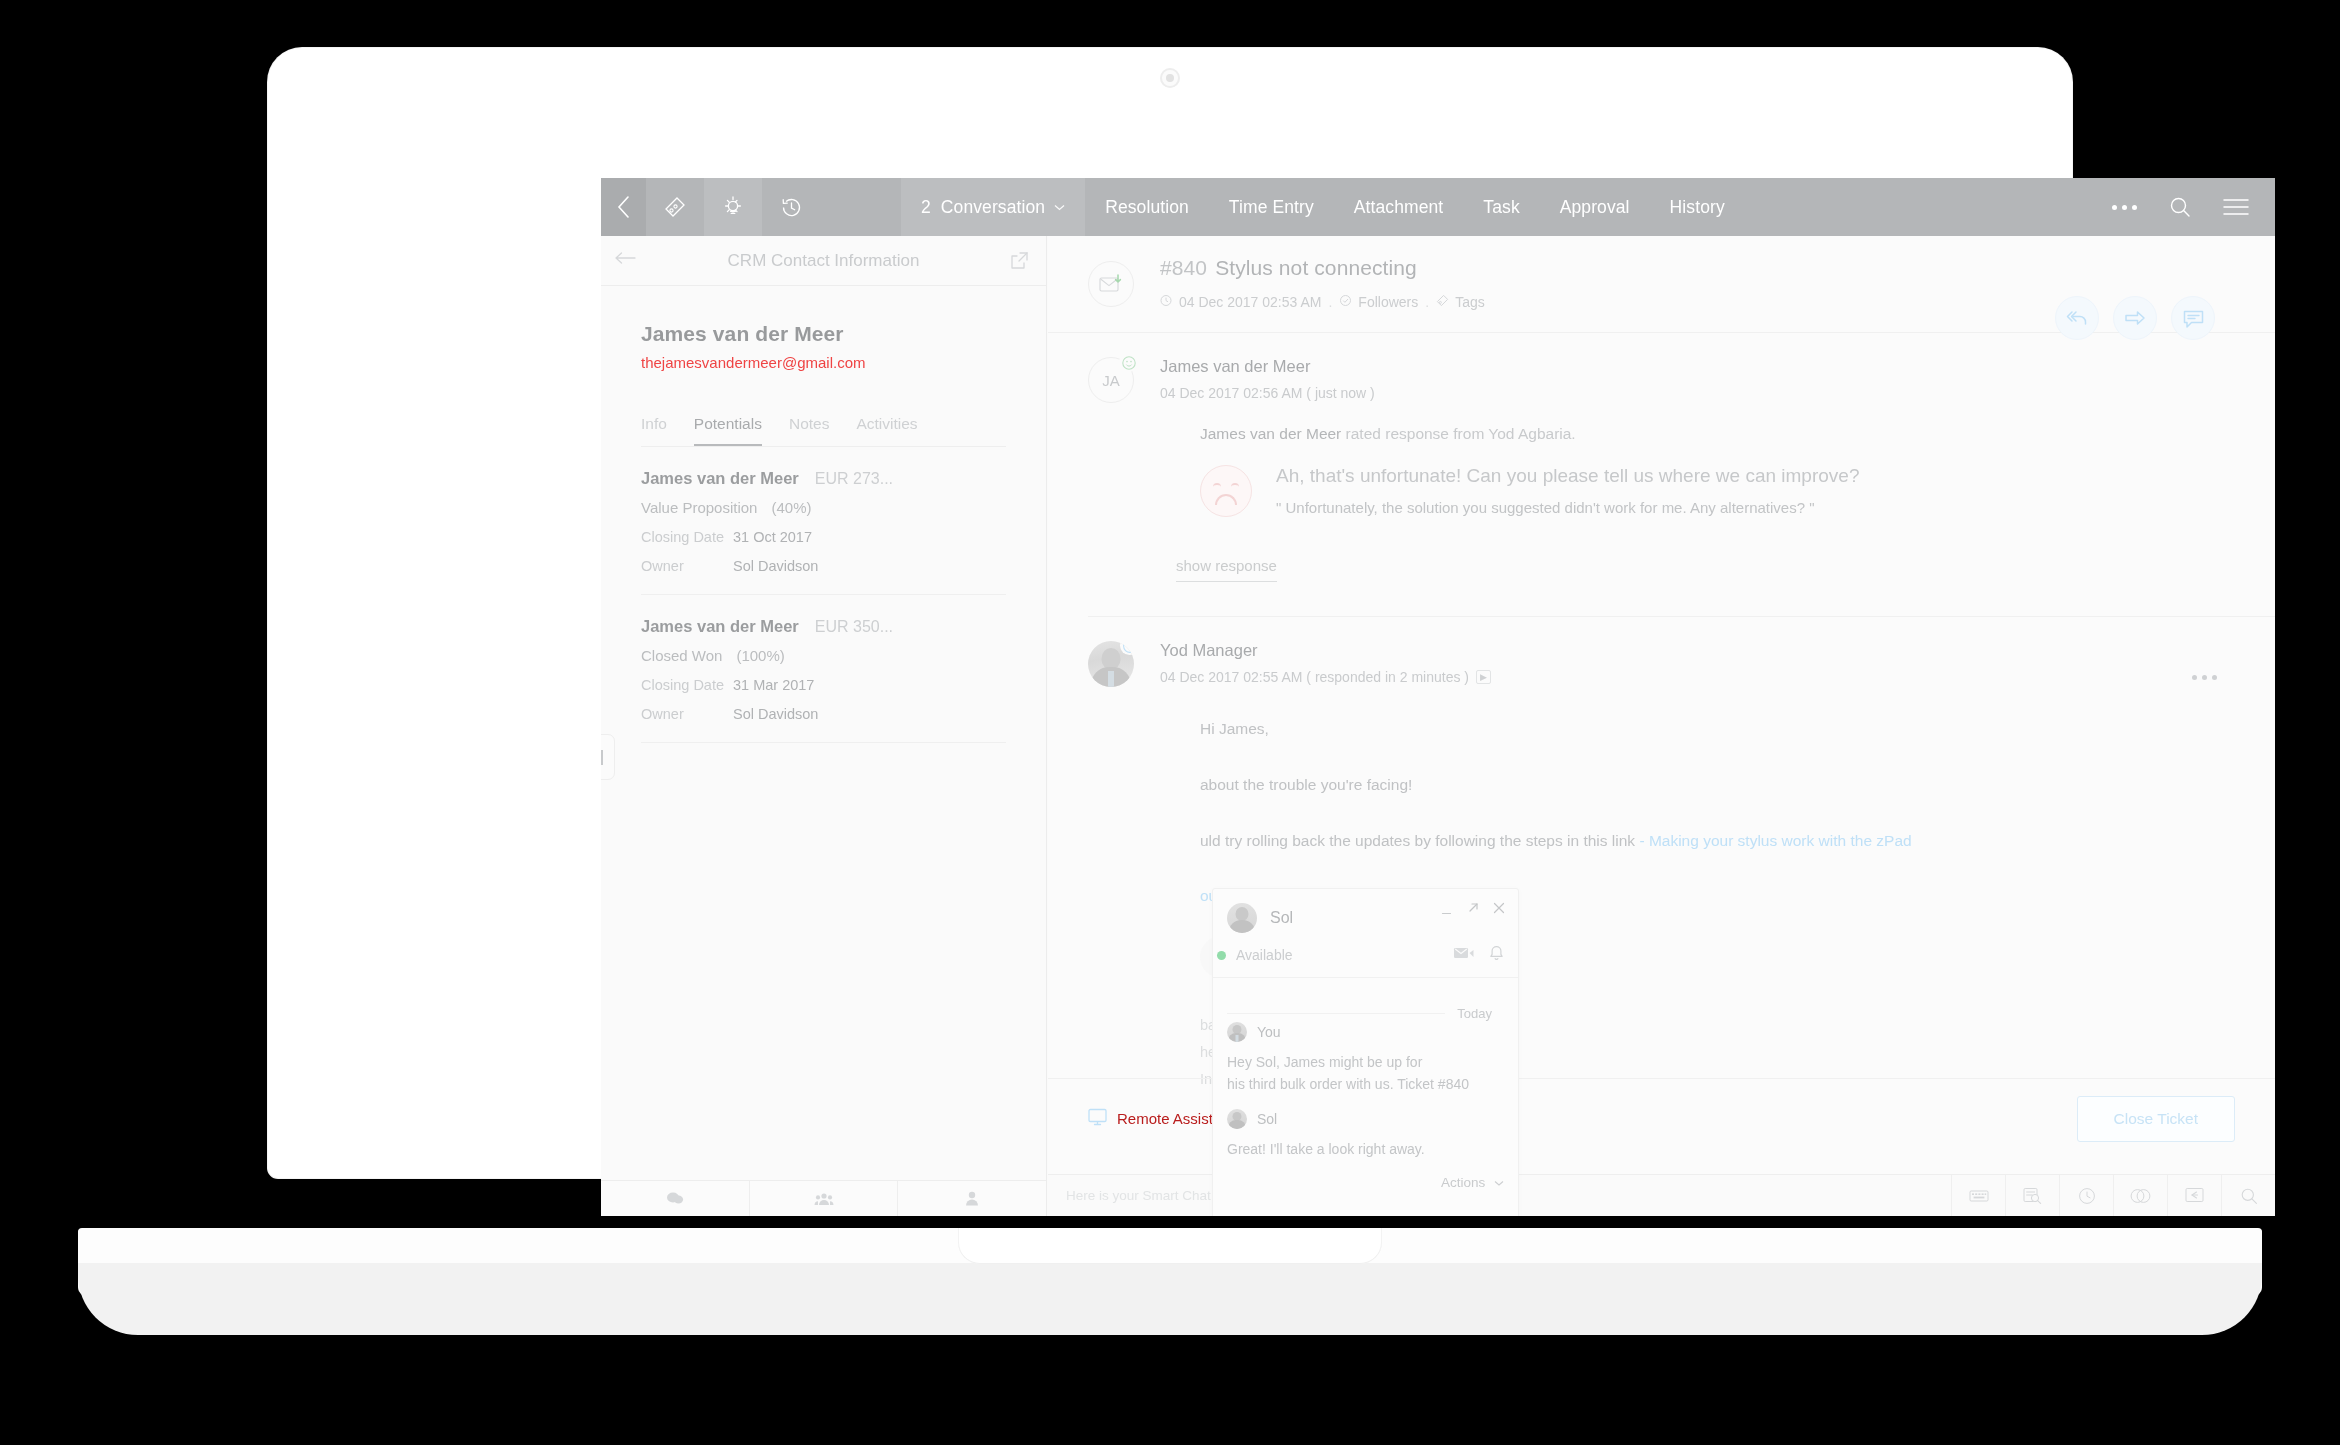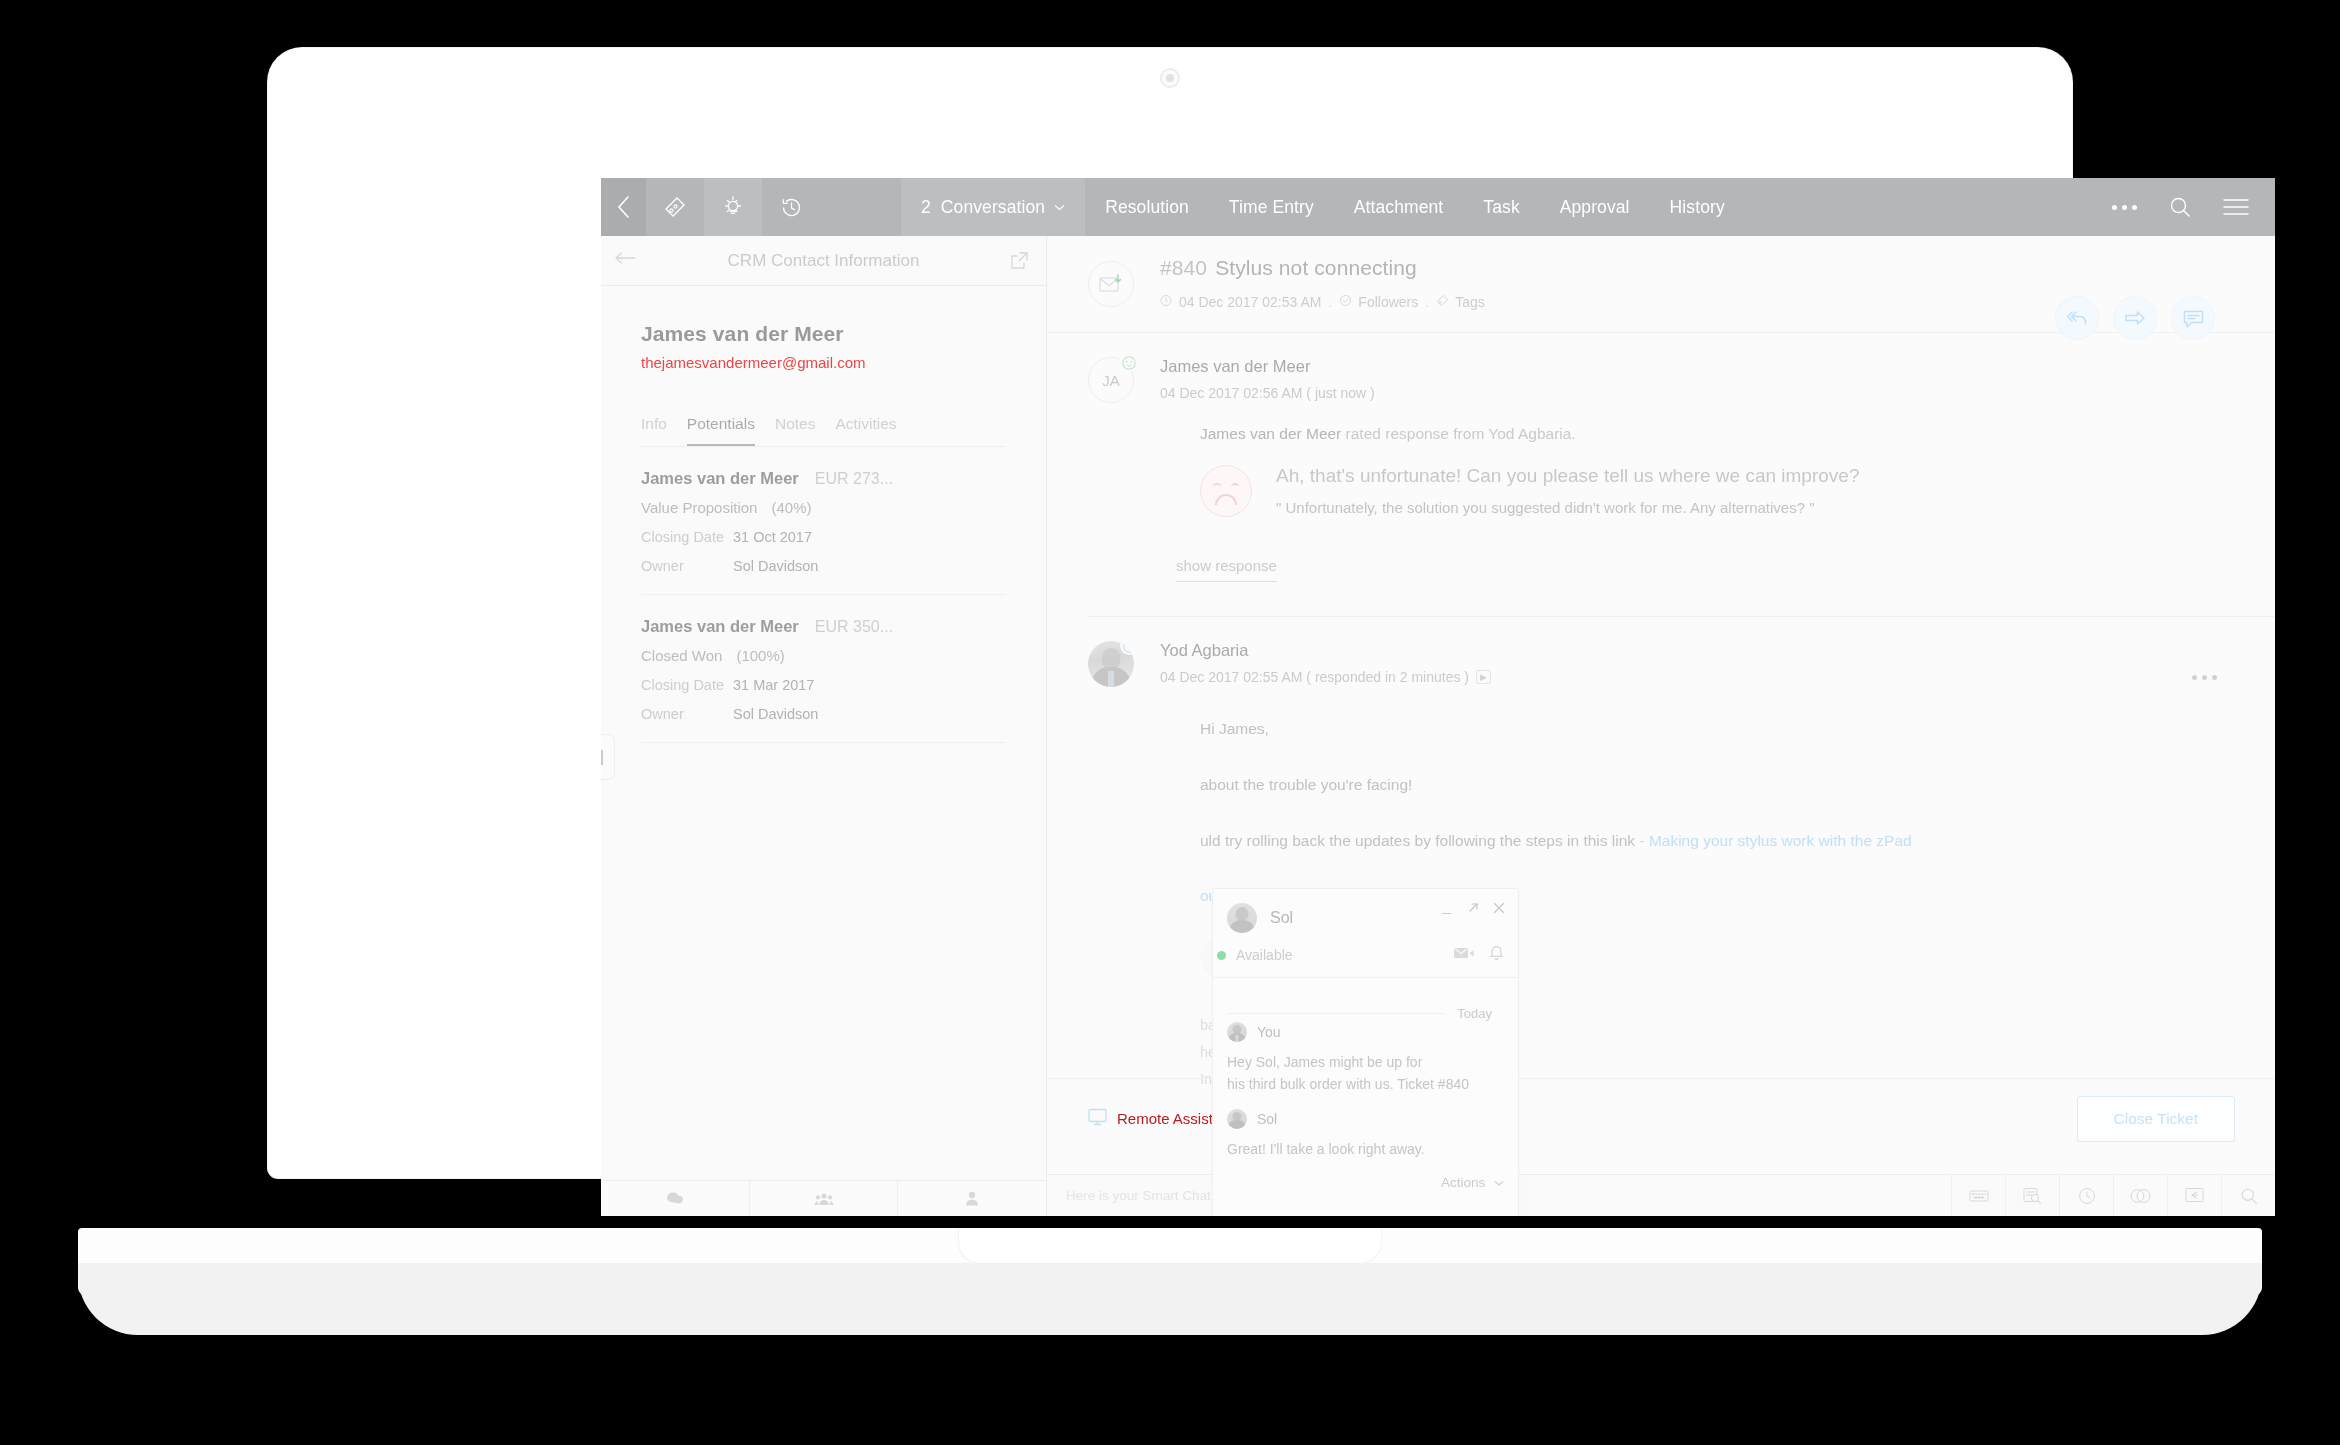--- a/index.html
+++ b/index.html
@@ -116,21 +116,21 @@
     display: flex; align-items: center; justify-content: center;
     border-bottom: 1px solid #ededed;
   }
   .lp-header .title { color: #c9cbcd; font-size: 17px; }
   .lp-header .back { position: absolute; left: 14px; top: 15px; }
   .lp-header .ext { position: absolute; right: 18px; top: 16px; }
   .lp-contact { padding: 36px 40px 0 40px; }
   .lp-name { font-size: 21px; color: #989a9c; font-weight: bold; letter-spacing: .1px; }
   .lp-email { font-size: 15px; color: #ef4444; margin-top: 8px; }
   .lp-tabs {
-    display: flex; gap: 20px;
+    display: flex; gap: 27px;
     margin: 44px 40px 0 40px;
     border-bottom: 1px solid #eeeeee;
   }
   .lp-tab { font-size: 15.5px; color: #cfd1d3; padding-bottom: 11px; }
   .lp-tab.active { color: #a9abad; border-bottom: 2px solid #b8babc; }
   .potential { margin: 0 40px; padding: 22px 0 20px 0; border-bottom: 1px solid #efefef; }
   .potential:last-child { border-bottom: none; }
   .pot-row1 { display: flex; align-items: baseline; gap: 16px; }
   .pot-title { font-size: 16.5px; color: #9b9d9f; font-weight: bold; }
   .pot-amount { font-size: 16px; color: #cdcfd1; }
@@ -645,21 +645,21 @@
               <span class="body"></span>
               <span class="tie"></span>
             <span class="badge-sm">
               <svg width="16" height="16" viewBox="0 0 16 16">
                   <circle cx="8" cy="8" r="6.4" fill="none" stroke="#bfe0f7" stroke-width="1.1"></circle>
                   <path d="M8 4.4 V11 M6.2 6.2 h3.6" stroke="#bfe0f7" stroke-width="1.2" stroke-linecap="round"></path>
                 </svg>
             </span>
           </div>
           <div class="msg-who">
-            <div class="msg-name">Yod Agbaria</div>
+            <div class="msg-name">Yod Manager</div>
             <div class="msg-time">
               <span>04 Dec 2017 02:55 AM ( responded in 2 minutes )</span>
               <span class="play-chip">▶</span>
             </div>
           </div>
         </div>
         <div class="msg-more">
             <i></i>
             <i></i>
             <i></i>

